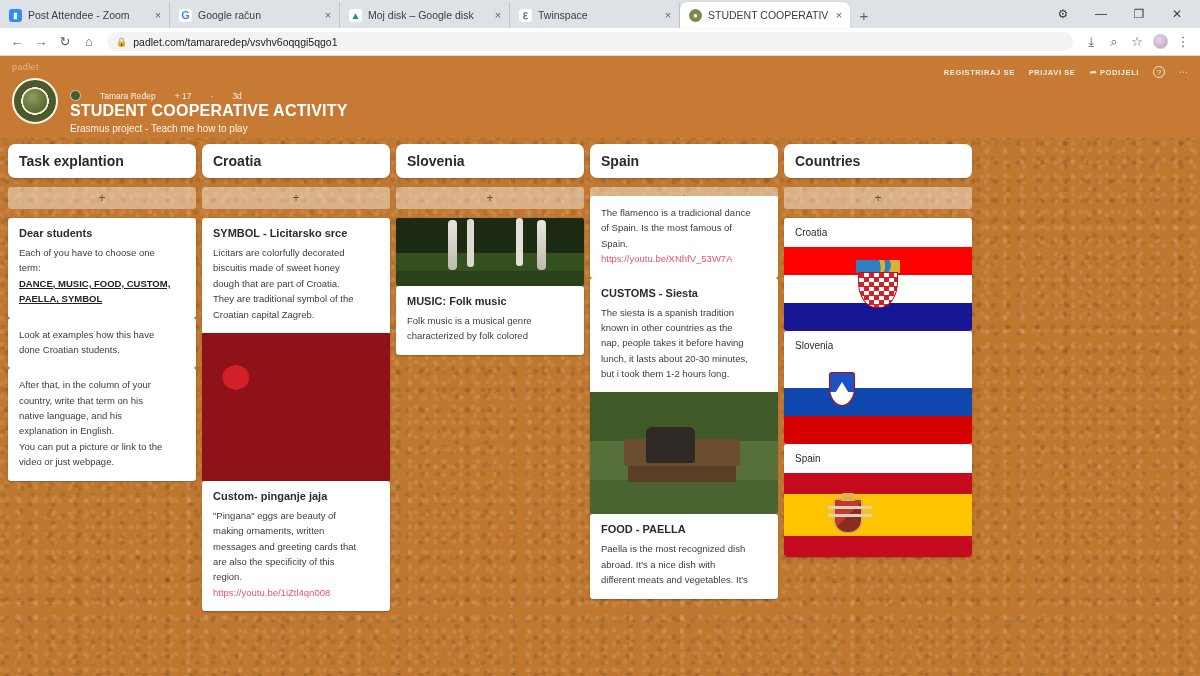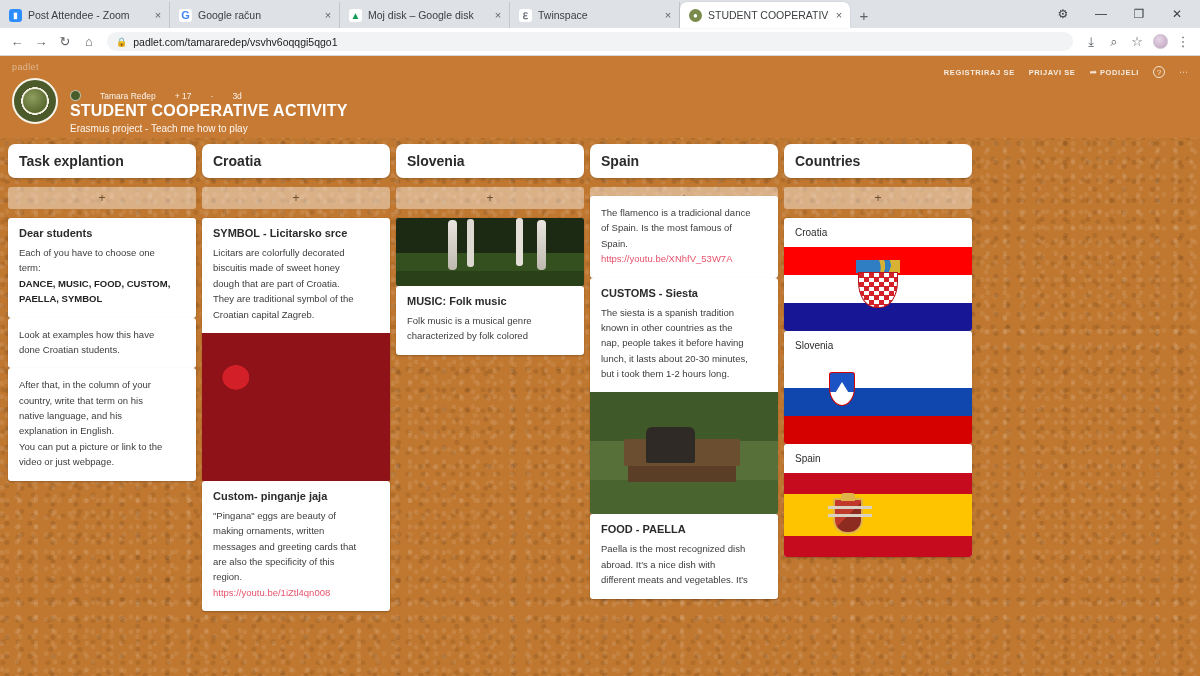--- a/index.html
+++ b/index.html
@@ -145,21 +145,21 @@
     background:#fff; border-radius:3px; overflow:hidden;
     box-shadow:0 1px 2px rgba(0,0,0,.25);
   }
   .card-body { padding:9px 11px 11px 11px; }
   .card-title {
     font-size:11px; font-weight:bold; color:#2b2b2b; margin-bottom:6px;
   }
   .card-text {
     font-size:9.5px; line-height:1.62; color:#3c3c3c;
   }
-  .card-text.strong { font-weight:bold; color:#222; }
+  .card-text.strong { font-weight:bold; color:#222;text-decoration:underline; }
   .card-link { font-size:9.5px; line-height:1.62; color:#e8536c; word-break:break-all; }
   .card-label { font-size:10px; color:#2b2b2b; padding:9px 11px; }
 
   
   .photo { width:100%; display:block; }
   .photo-licitar {
     height:148px;
     background:
       radial-gradient(ellipse 22px 20px at 18% 30%, #d32028 0 60%, #8e1218 62% 100%),
       radial-gradient(ellipse 24px 22px at 52% 22%, #e02a30 0 60%, #8e1218 62% 100%),

